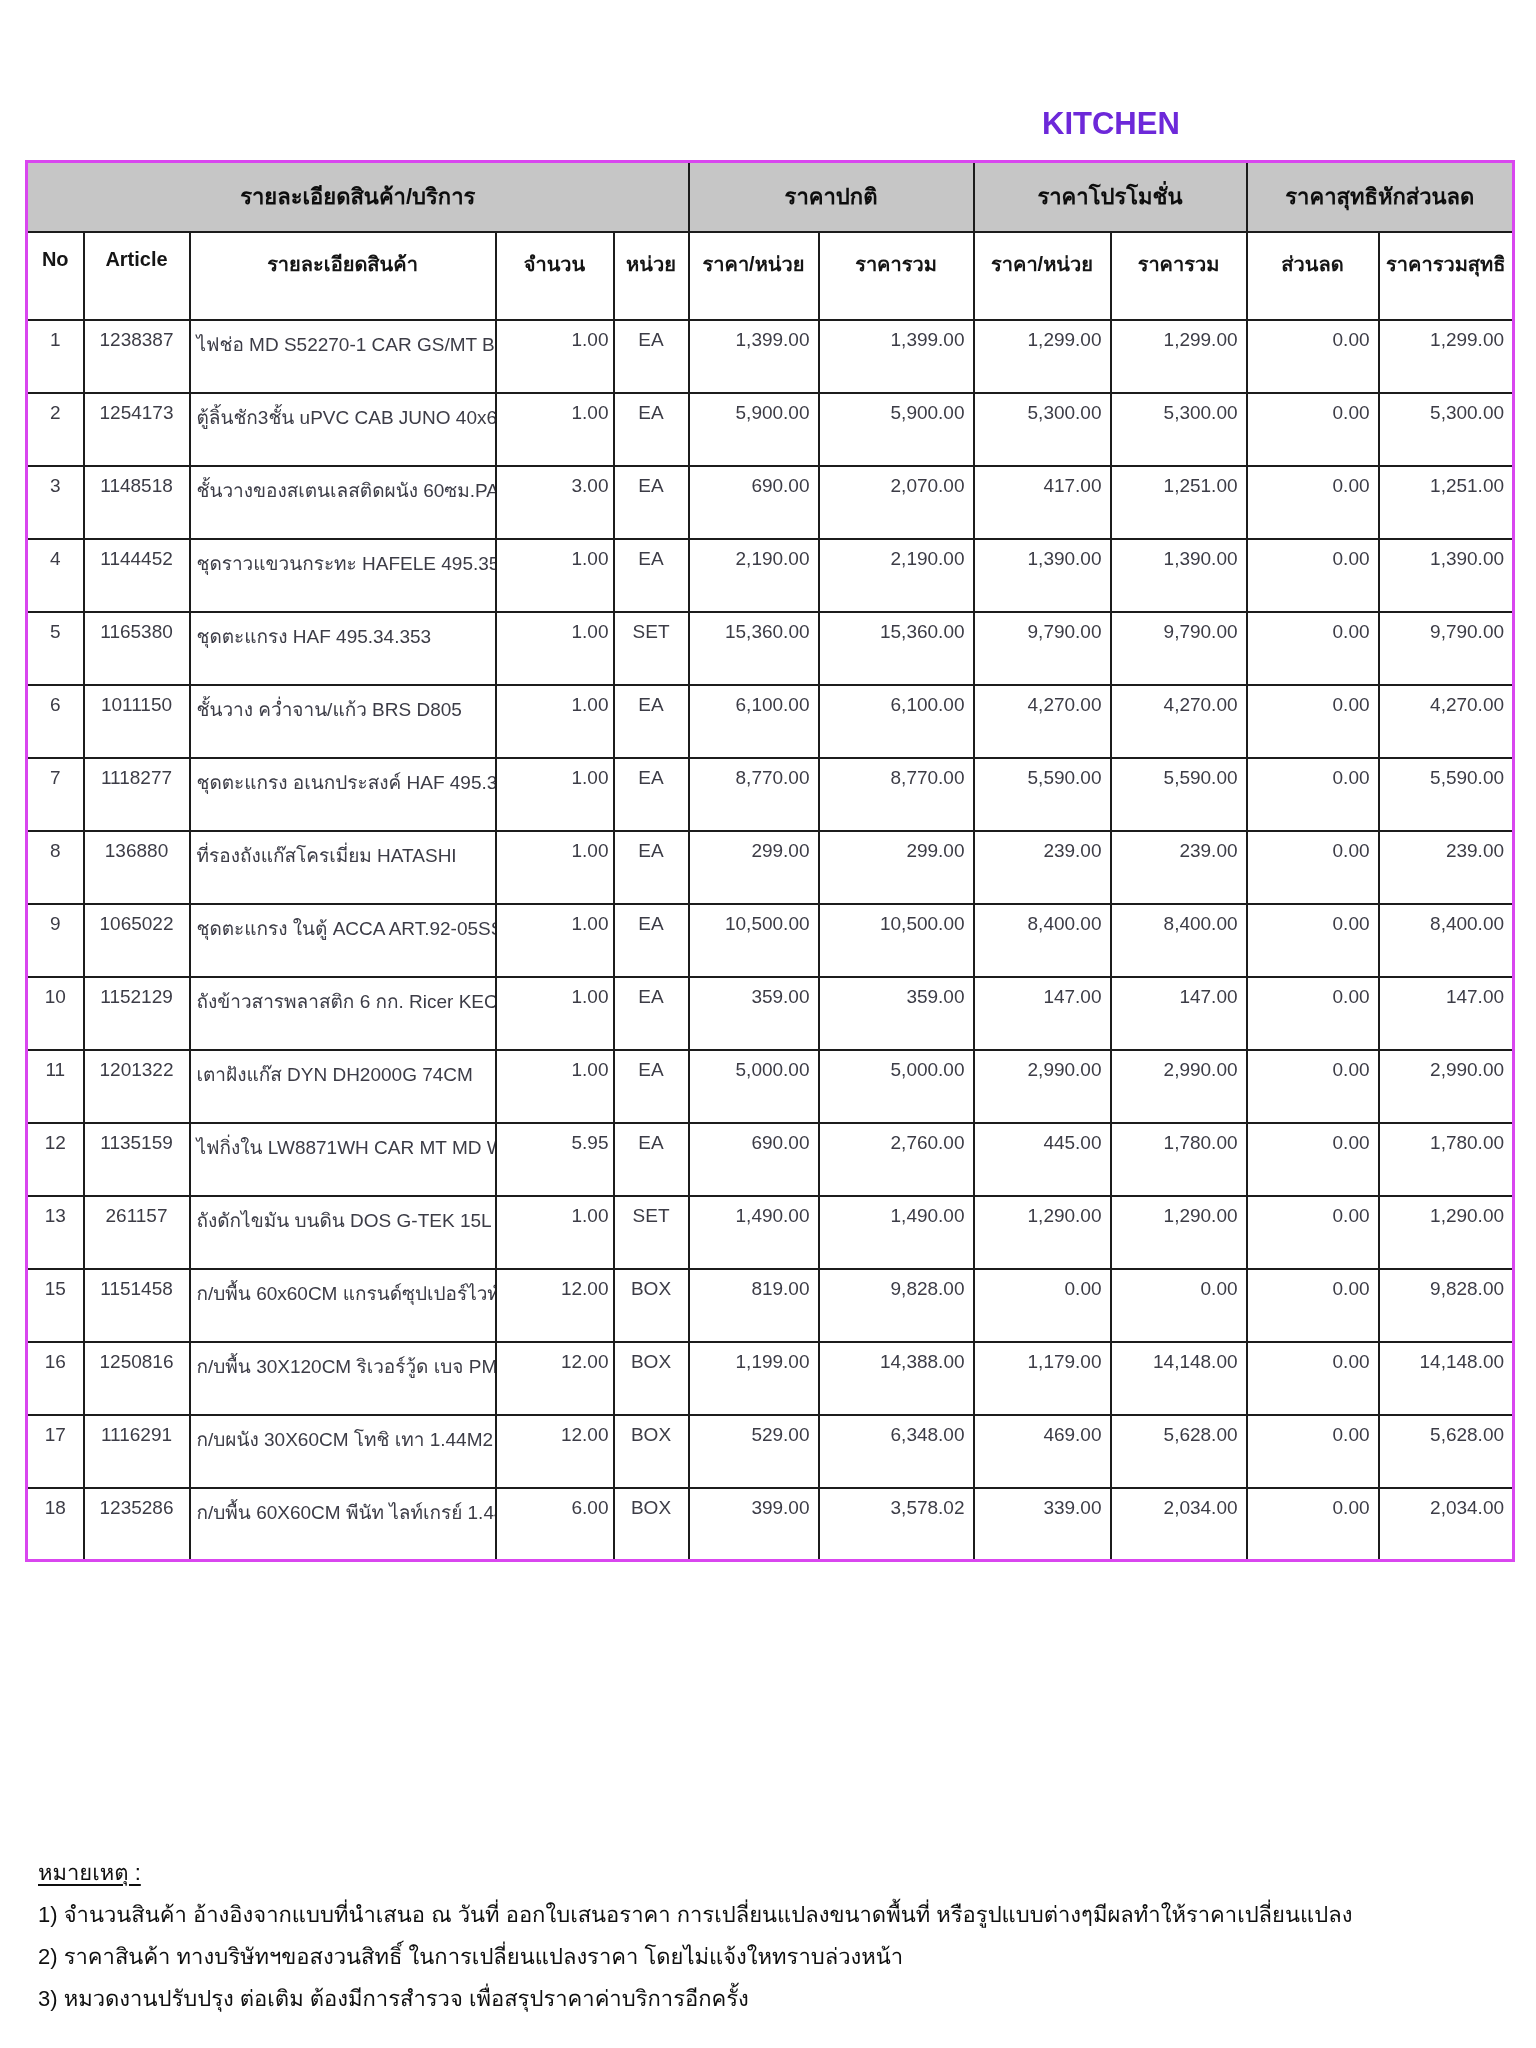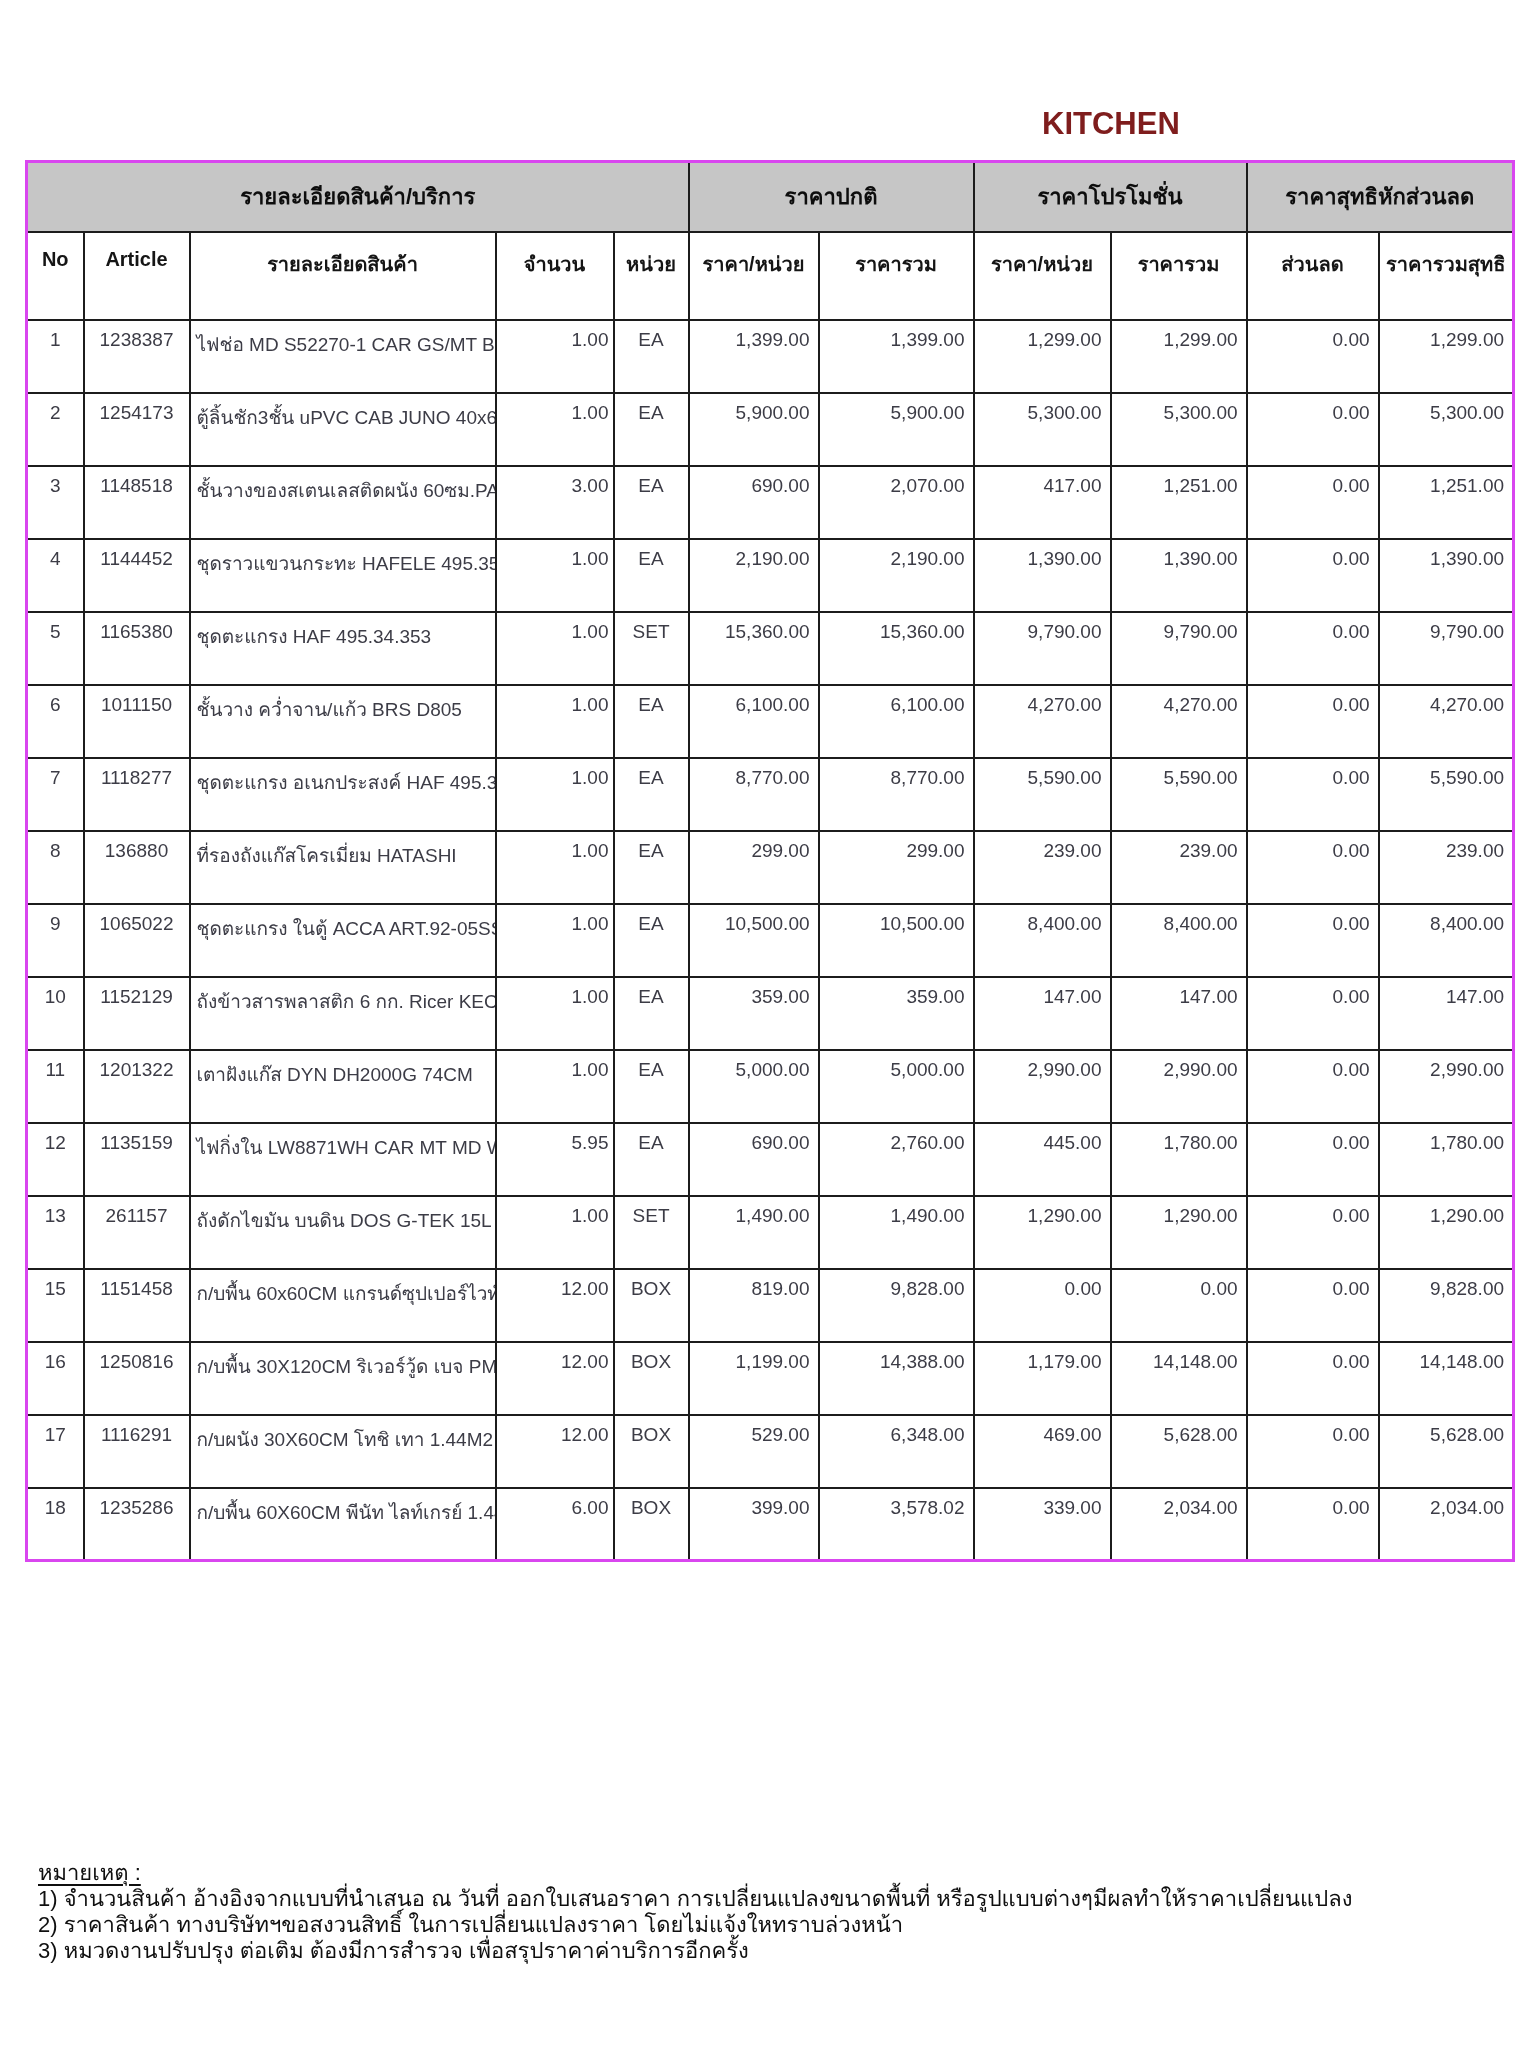--- a/index.html
+++ b/index.html
@@ -1,20 +1,20 @@
 <!DOCTYPE html>
 <html><head>
 <meta charset="utf-8">
 <style>
   html,body{margin:0;padding:0;background:#ffffff;font-family:"Liberation Sans",sans-serif;color:#111;}
   .page{position:relative;width:1536px;height:2048px;background:#fff;overflow:hidden;}
 
   .kitchen-title{
     position:absolute;top:106px;left:1042px;
-    font-size:31px;font-weight:bold;color:#7f1d1d;letter-spacing:0px;
+    font-size:31px;font-weight:bold;color:#6d28d9;letter-spacing:0px;
   }
 
   table.qtable{
     position:absolute;top:160px;left:25px;width:1487px;
     border-collapse:collapse;table-layout:fixed;
     border:3px solid #d946ef;
   }
   .qtable th,.qtable td{
     border:2px solid #1c1c1c;
     overflow:hidden;
@@ -42,21 +42,21 @@
   .c-qty{text-align:right;padding-right:4px;}
   .c-left{text-align:left;padding-left:6px;white-space:nowrap;font-size:18px;color:#33333d;}
   .sep-l{border-left:3px solid #000;}
 
   .notes{position:absolute;left:38px;top:1860px;color:#0f0f0f;}
   .notes-heading{
     display:inline-block;margin:0 0 15px 0;
     font-size:23px;font-weight:normal;
     text-decoration:underline;text-underline-offset:4px;
   }
-  .notes p{margin:0 0 0 0;font-size:22px;line-height:26px;}
+  .notes p{margin:0 0 16px 0;font-size:22px;line-height:26px;}
 </style>
 </head>
 <body>
 
 <div class="page">
 
   <div class="kitchen-title">KITCHEN</div>
 
   <table class="qtable">
     <colgroup>

